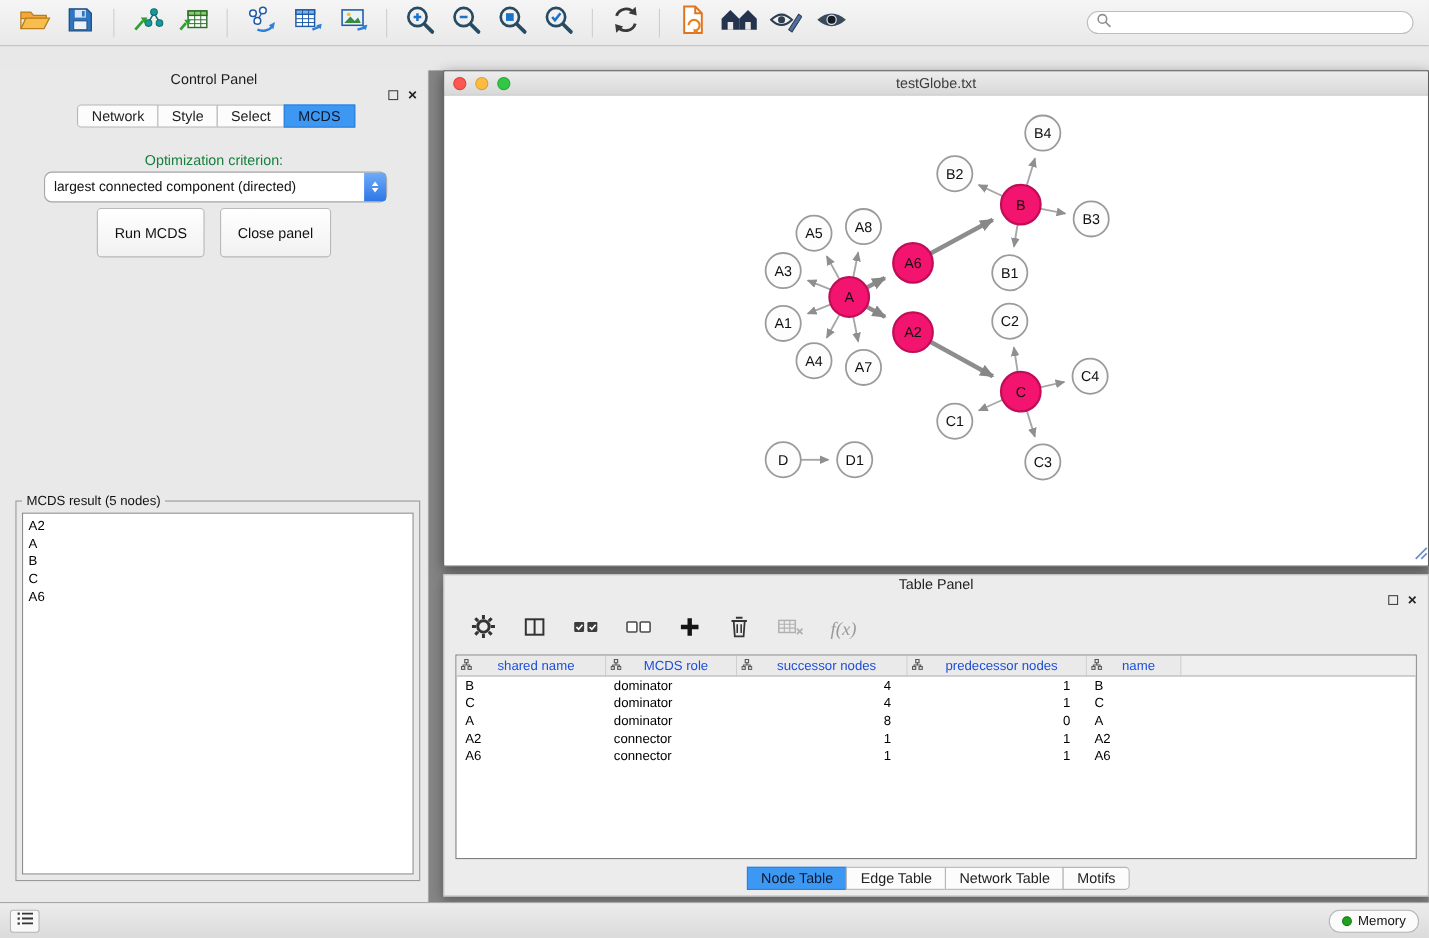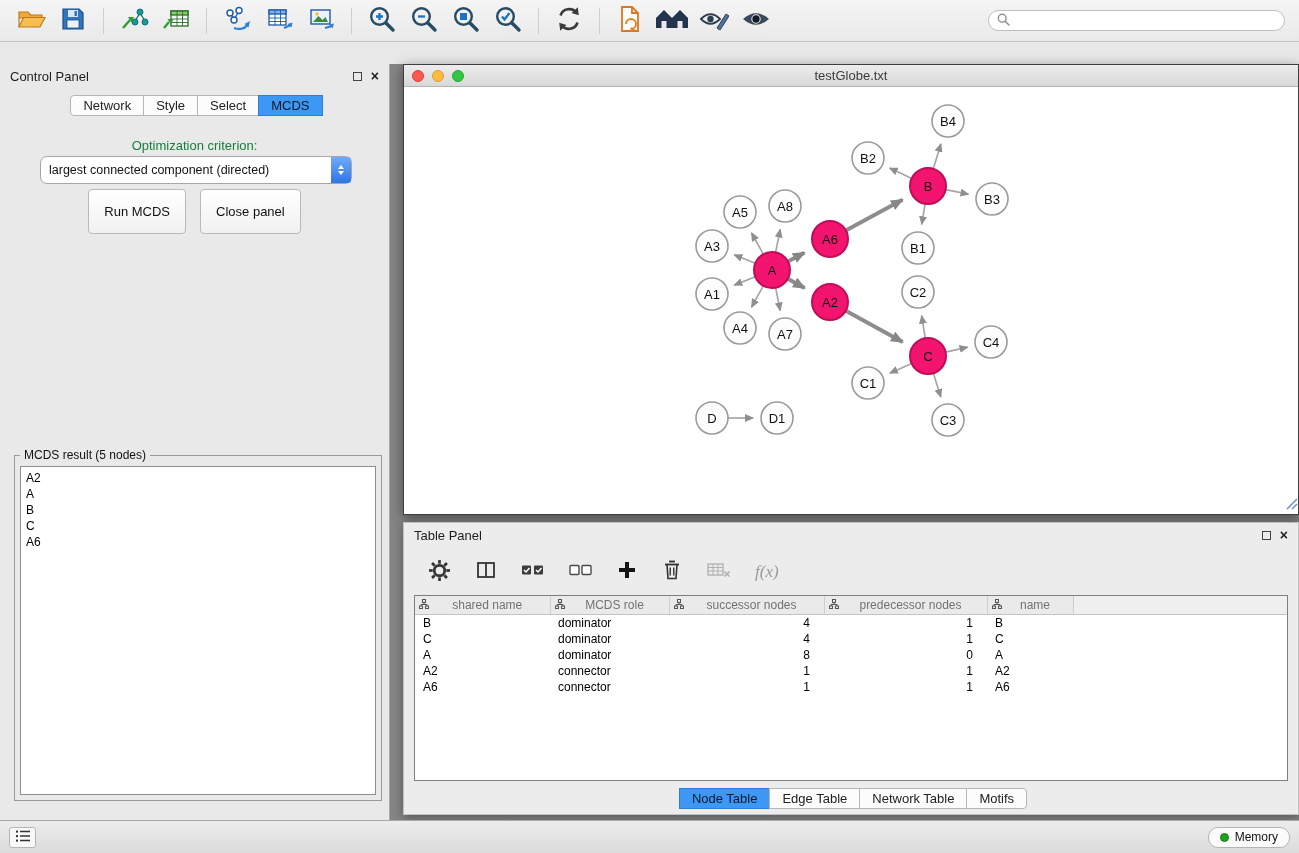--- a/index.html
+++ b/index.html
@@ -18,21 +18,21 @@
 
   
   .toolbar { height:42px; background:linear-gradient(#f5f5f5,#e9e9e9); border-bottom:1px solid #c2c2c2; display:flex; align-items:center; padding:0 10px; }
   .tbtn { height:34px; min-width:36px; display:flex; align-items:center; justify-content:center; margin:0 3px; cursor:default; }
   .sep { width:1px; height:26px; background:#cfcfcf; margin:0 9px; }
   .searchbox { margin-left:auto; margin-right:4px; width:297px; height:21px; border:1px solid #bdbdbd; border-radius:11px; background:#fff; display:flex; align-items:center; padding:0 8px; }
   .searchbox input { border:none; outline:none; flex:1; font-size:12px; font-family:"Liberation Sans",sans-serif; background:transparent; margin-left:5px; }
 
   
   .control-panel { position:absolute; left:0; top:64px; width:390px; height:756px; background:#e9e9e9; border-right:1px solid #a8a8a8; }
-  .panel-header { height:24px; display:flex; align-items:center; padding:0 10px; font-size:13px; color:#1d1d1d; }
+  .panel-header { height:24px; display:flex; align-items:center; padding:0 10px; font-size:13px; color:#1d1d1d;flex-direction:column; }
   .panel-header .hicons { margin-left:auto; display:flex; align-items:center; gap:9px; }
   .float-ico { width:9px; height:9px; border:1.5px solid #444; display:inline-block; }
   .close-x { font-size:14px; font-weight:700; color:#222; line-height:1; }
   .seg-tabs { display:flex; justify-content:center; }
   .seg-tab { font-size:13px; color:#222; background:#fcfcfc; border:1px solid #b6b6b6; padding:2px 12px; margin-left:-1px; white-space:nowrap; }
   .seg-tab:first-child { border-radius:4px 0 0 4px; margin-left:4px; }
   .seg-tab:last-child { border-radius:0 4px 4px 0; }
   .seg-tab.active { background:#3d98f4; border-color:#2f7fd6; color:#0f172a; border-radius:0; }
   .cp-tabs { position:absolute; top:31px; left:0; width:100%; }
   .cp-optlabel { position:absolute; top:74px; width:100%; text-align:center; font-size:13px; color:#15803d; }
@@ -54,21 +54,21 @@
   .nw-titlebar { position:relative; height:22px; background:linear-gradient(#ededed,#d8d8d8); border-bottom:1px solid #b3b3b3; display:flex; align-items:center; }
   .nw-content { position:relative; width:100%; height:427px; background:#fff; overflow:hidden; }
   .resize-corner { position:absolute; right:0; bottom:0; }
 
   .table-panel { position:absolute; left:13px; top:458px; width:896px; height:293px; background:#ececec; border:1px solid #c0c0c0; box-shadow:0 3px 10px rgba(0,0,0,0.35); }
   .tp-toolbar { display:flex; align-items:center; gap:24px; padding:12px 0 8px 24px; height:46px; }
   .tp-ico { display:flex; align-items:center; justify-content:center; }
   .fx-label { font-family:"Liberation Serif", serif; font-style:italic; font-size:17px; color:#9a9a9a; }
   .tp-table-wrap { margin:2px 10px 0 10px; height:186px; border:1px solid #7e7e7e; background:#fff; overflow:hidden; }
   table.data { border-collapse:collapse; width:100%; font-size:12px; table-layout:fixed; }
-  table.data thead th { height:18px; background:#eaeaea; border-right:1px solid #cfcfcf; border-bottom:1px solid #c4c4c4; font-weight:400; color:#737373; padding:0 4px; }
+  table.data thead th { height:18px; background:#eaeaea; border-right:1px solid #cfcfcf; border-bottom:1px solid #c4c4c4; font-weight:400; color:#1d4ed8; padding:0 4px; }
   table.data thead th.filler { border-right:none; background:#efefef; }
   .th-inner { display:flex; align-items:center; }
   .th-label { flex:1; text-align:center; }
   table.data tbody td { height:16px; line-height:16px; padding:0 8px; color:#000; white-space:nowrap; overflow:hidden; }
   td.left { text-align:left; }
   td.right { text-align:right; padding-right:14px !important; }
   .tp-tabs { margin-top:7px; }
 
   
   .statusbar { position:absolute; left:0; bottom:0; width:1299px; height:33px; background:linear-gradient(#ececec,#dbdbdb); border-top:1px solid #a8a8a8; display:flex; align-items:center; padding:0 9px; }

